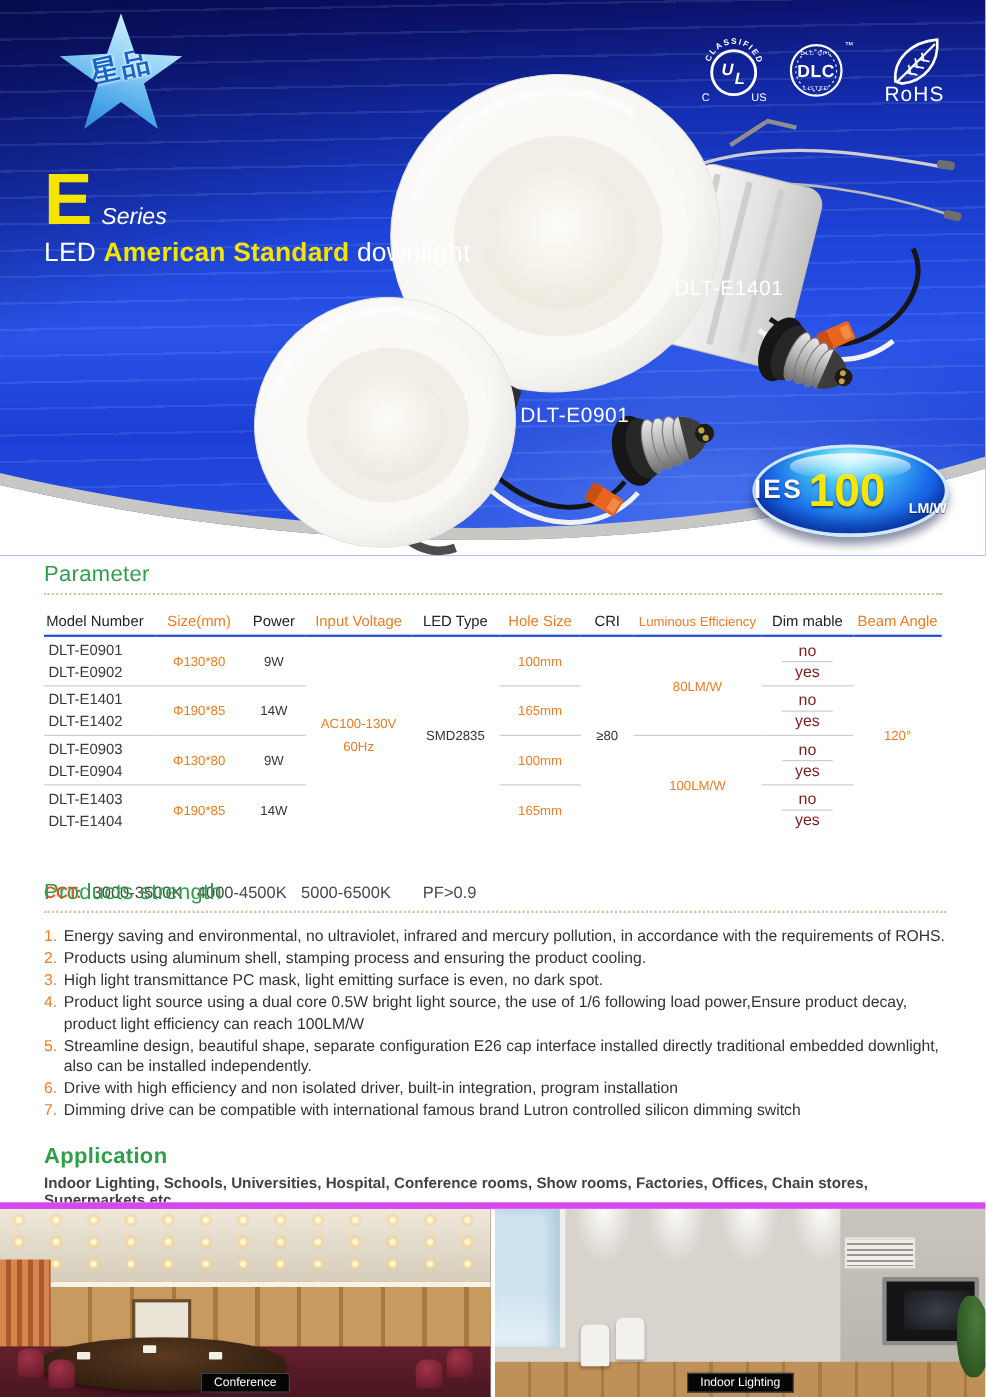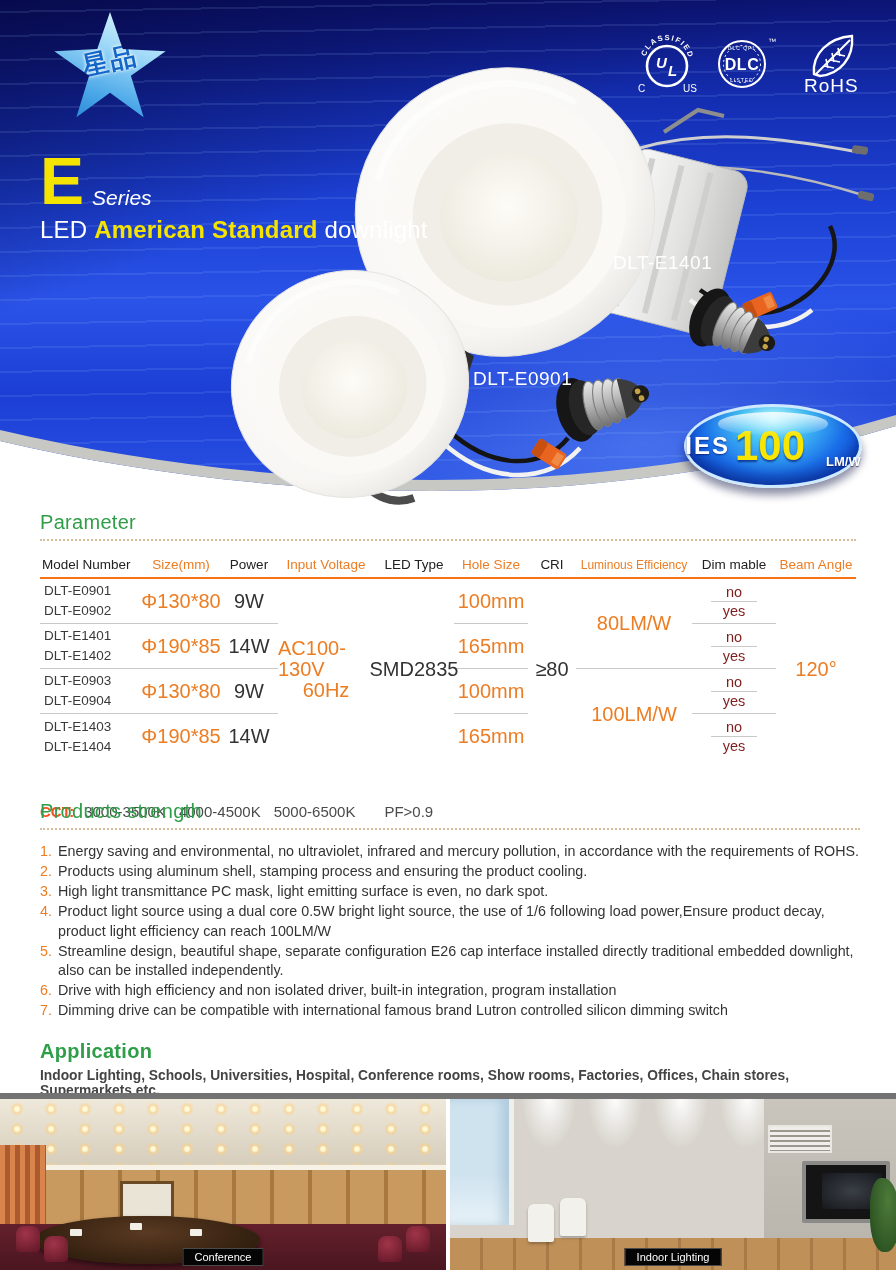--- a/index.html
+++ b/index.html
@@ -83,27 +83,27 @@
   
   .ptable {
     margin-top:11px;
     display:grid;
     grid-template-columns:102px 78px 58px 96px 80px 74px 48px 116px 84px 80px;
     grid-template-rows:27px repeat(4, 45px);
     width:816px;
   }
   .th {
     display:flex; align-items:center; justify-content:center;
-    font-size:13.5px; color:#222; border-bottom:2px solid #f97316;
+    font-size:13.5px; color:#222; border-bottom:2px solid #1d4ed8;
     white-space:nowrap;
   }
   .th.acc { color:#ed7d23; }
   .th.first { justify-content:flex-start; padding-left:2px; }
   .th.small { font-size:12px; }
-  .cell { display:flex; align-items:center; justify-content:center; font-size:20px; color:#333; }
+  .cell { display:flex; align-items:center; justify-content:center; font-size:12px; color:#333; }
   .cell.orange { color:#ed7d23; }
   .cell.models { flex-direction:column; align-items:flex-start; justify-content:center; padding-left:4px; font-size:13.5px; color:#3a3a3a; line-height:20px; }
   .cell.sep { border-bottom:1px solid #c9c9c9; }
   .cell.span-all { grid-row:2 / span 4; flex-direction:column; line-height:21px; }
   .cell.span-top { grid-row:2 / span 2; }
   .cell.span-bot { grid-row:4 / span 2; }
   .dimcell { display:flex; flex-direction:column; align-items:center; justify-content:center; font-size:14.5px; color:#7f1d1d; padding:3px 0; }
   .dimcell .no { display:block; width:46px; text-align:center; border-bottom:1px solid #c9c9c9; padding-bottom:1px; }
   .dimcell .yes { display:block; width:46px; text-align:center; padding-top:1px; }
   .dimcell.sep { border-bottom:1px solid #c9c9c9; }
@@ -117,21 +117,21 @@
   .strength-list { list-style:none; margin-top:12px; }
   .strength-list li { position:relative; padding-left:18px; font-size:14.3px; color:#333; line-height:19.5px; margin-bottom:0.5px; }
   .strength-list .num { position:absolute; left:0; color:#ed7d23; }
 
   .app-sec { position:absolute; left:40px; top:1040px; width:820px; z-index:4;font-weight:bold; }
   .app-text { margin-top:5px; font-size:13.8px; color:#444; }
 
   
   .gallery {
     position:absolute; left:0; top:1093px; width:896px; height:177px; z-index:4;
-    display:flex; gap:4px; background:#ffffff; border-top:6px solid #737373;
+    display:flex; gap:4px; background:#ffffff; border-top:6px solid #d946ef;
   }
   .photo { position:relative; flex:1 1 0; overflow:hidden; }
   .caption {
     position:absolute; bottom:4px; left:50%; transform:translateX(-50%);
     background:#050505; color:#ffffff; font-size:11px; padding:2px 11px;
     border:1px solid #4a4a4a; white-space:nowrap; z-index:9;
   }
   .photo > div { position:absolute; }
 
   

